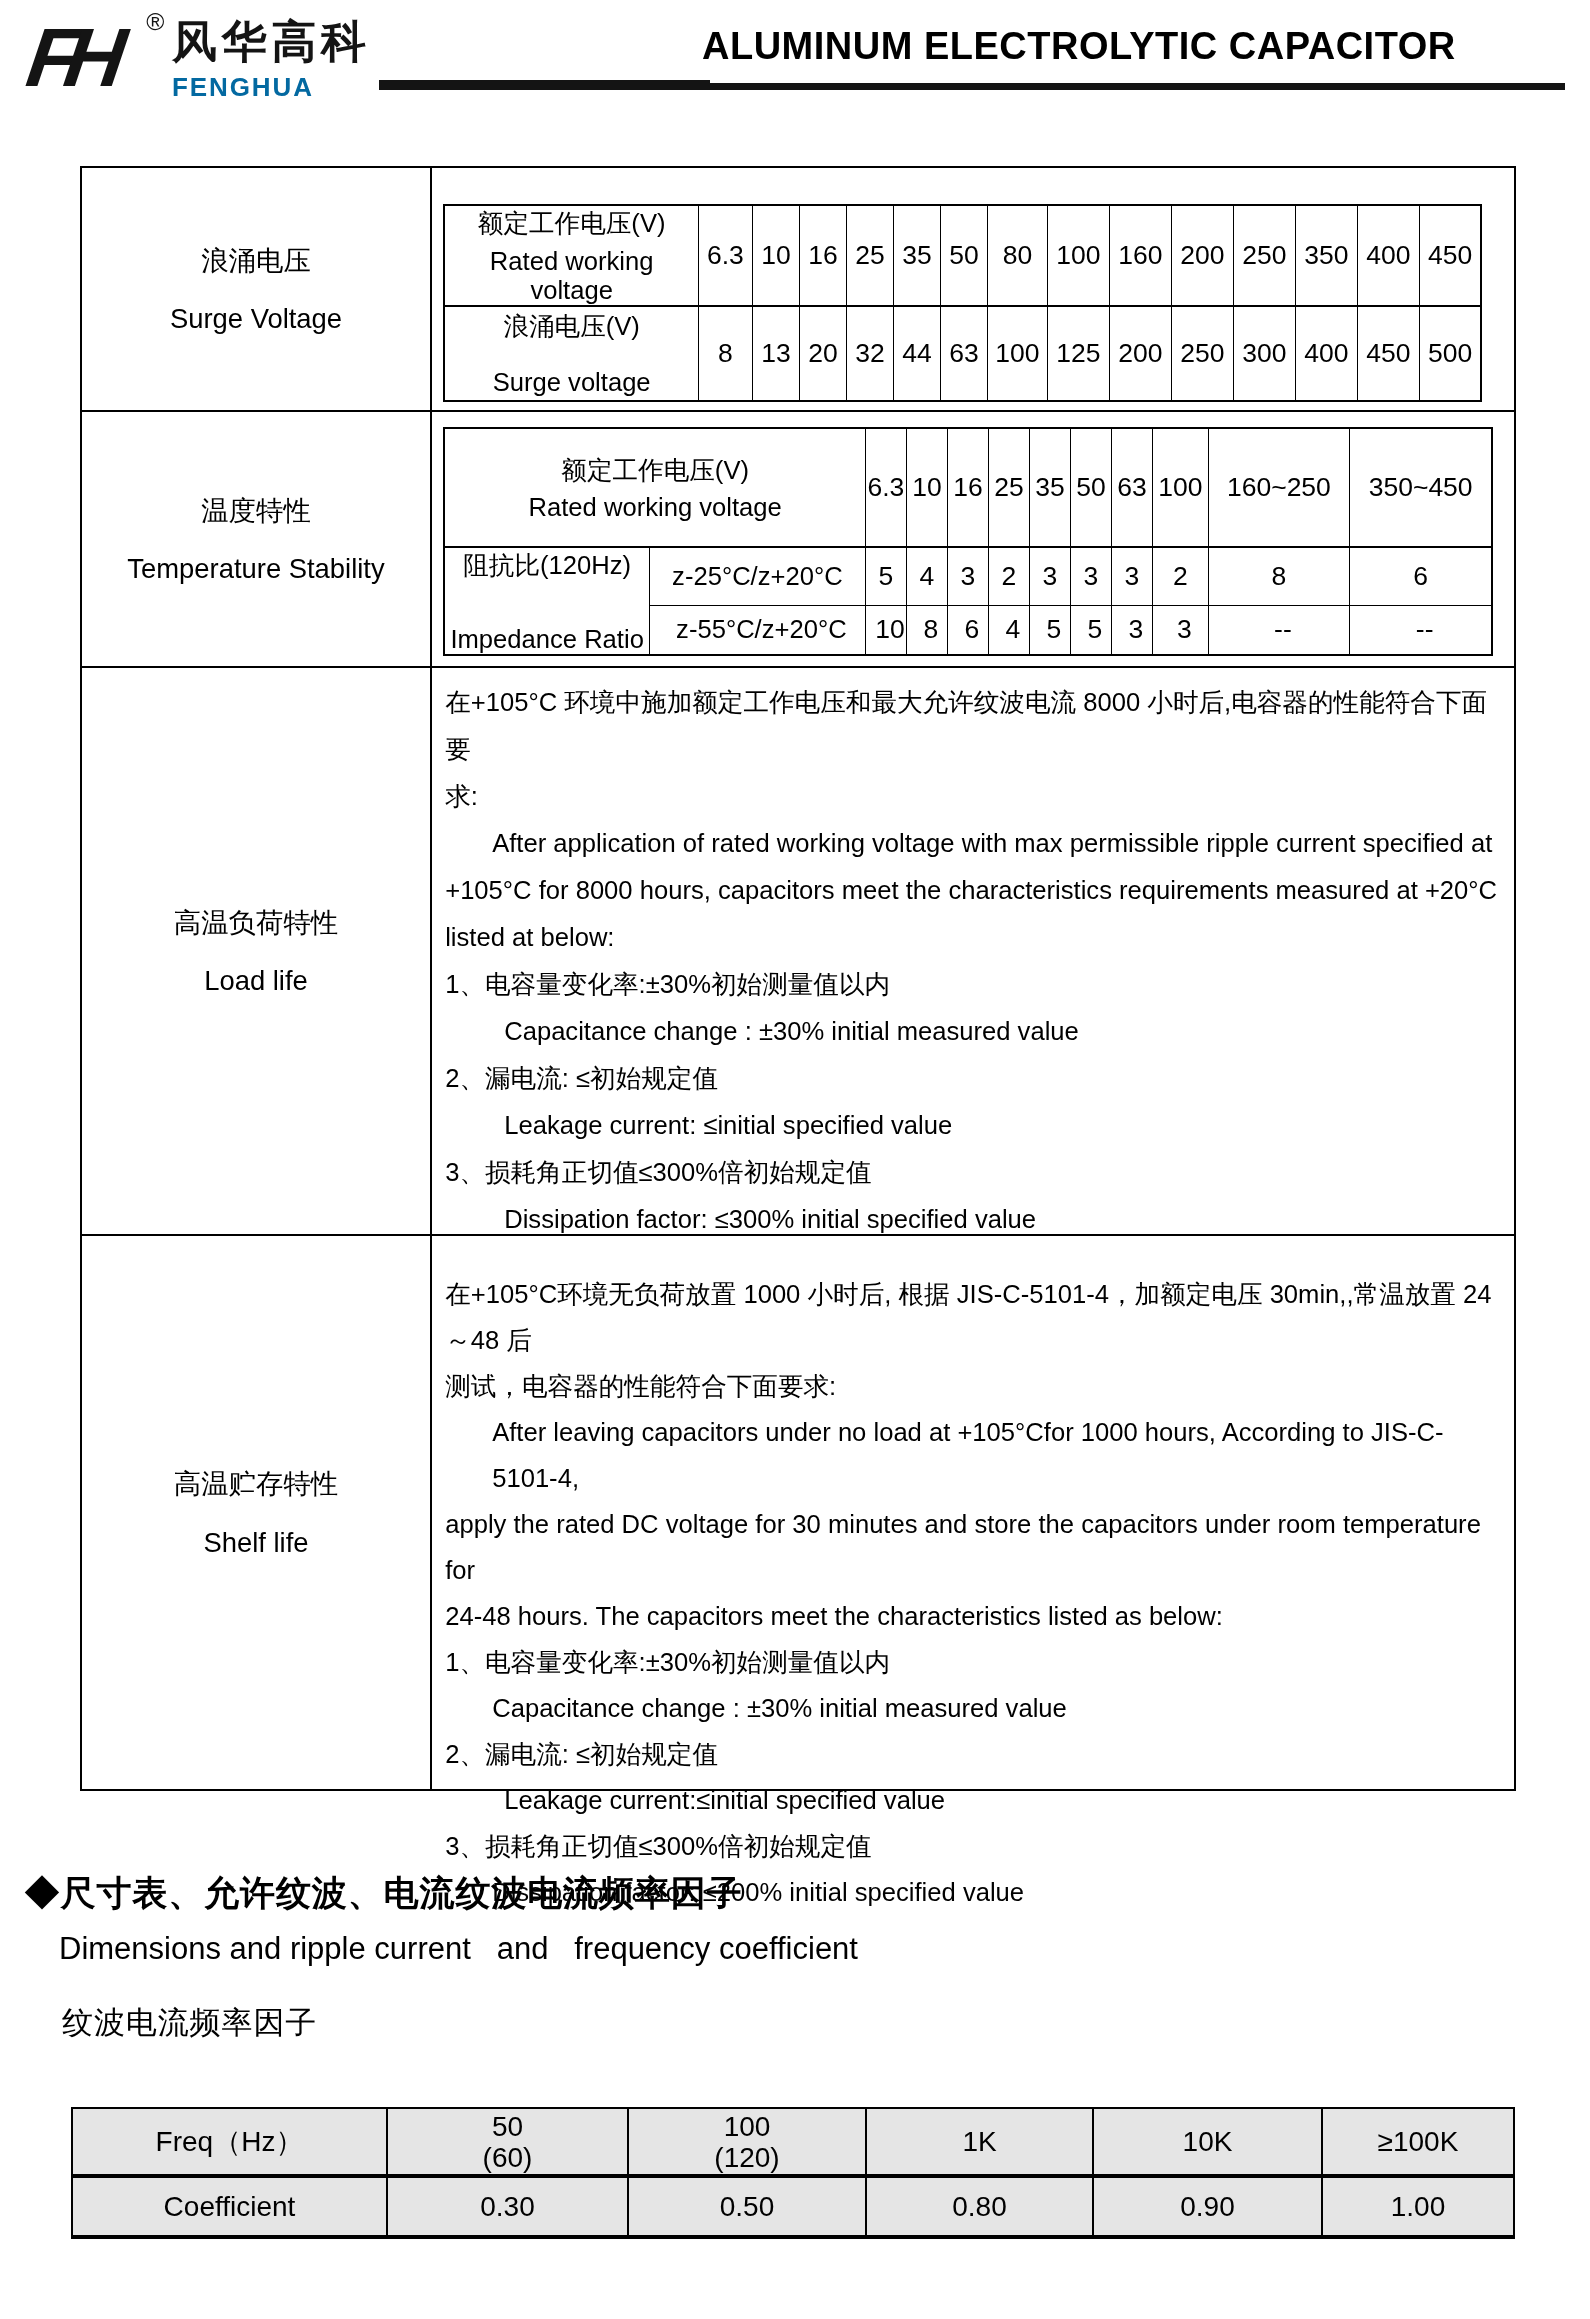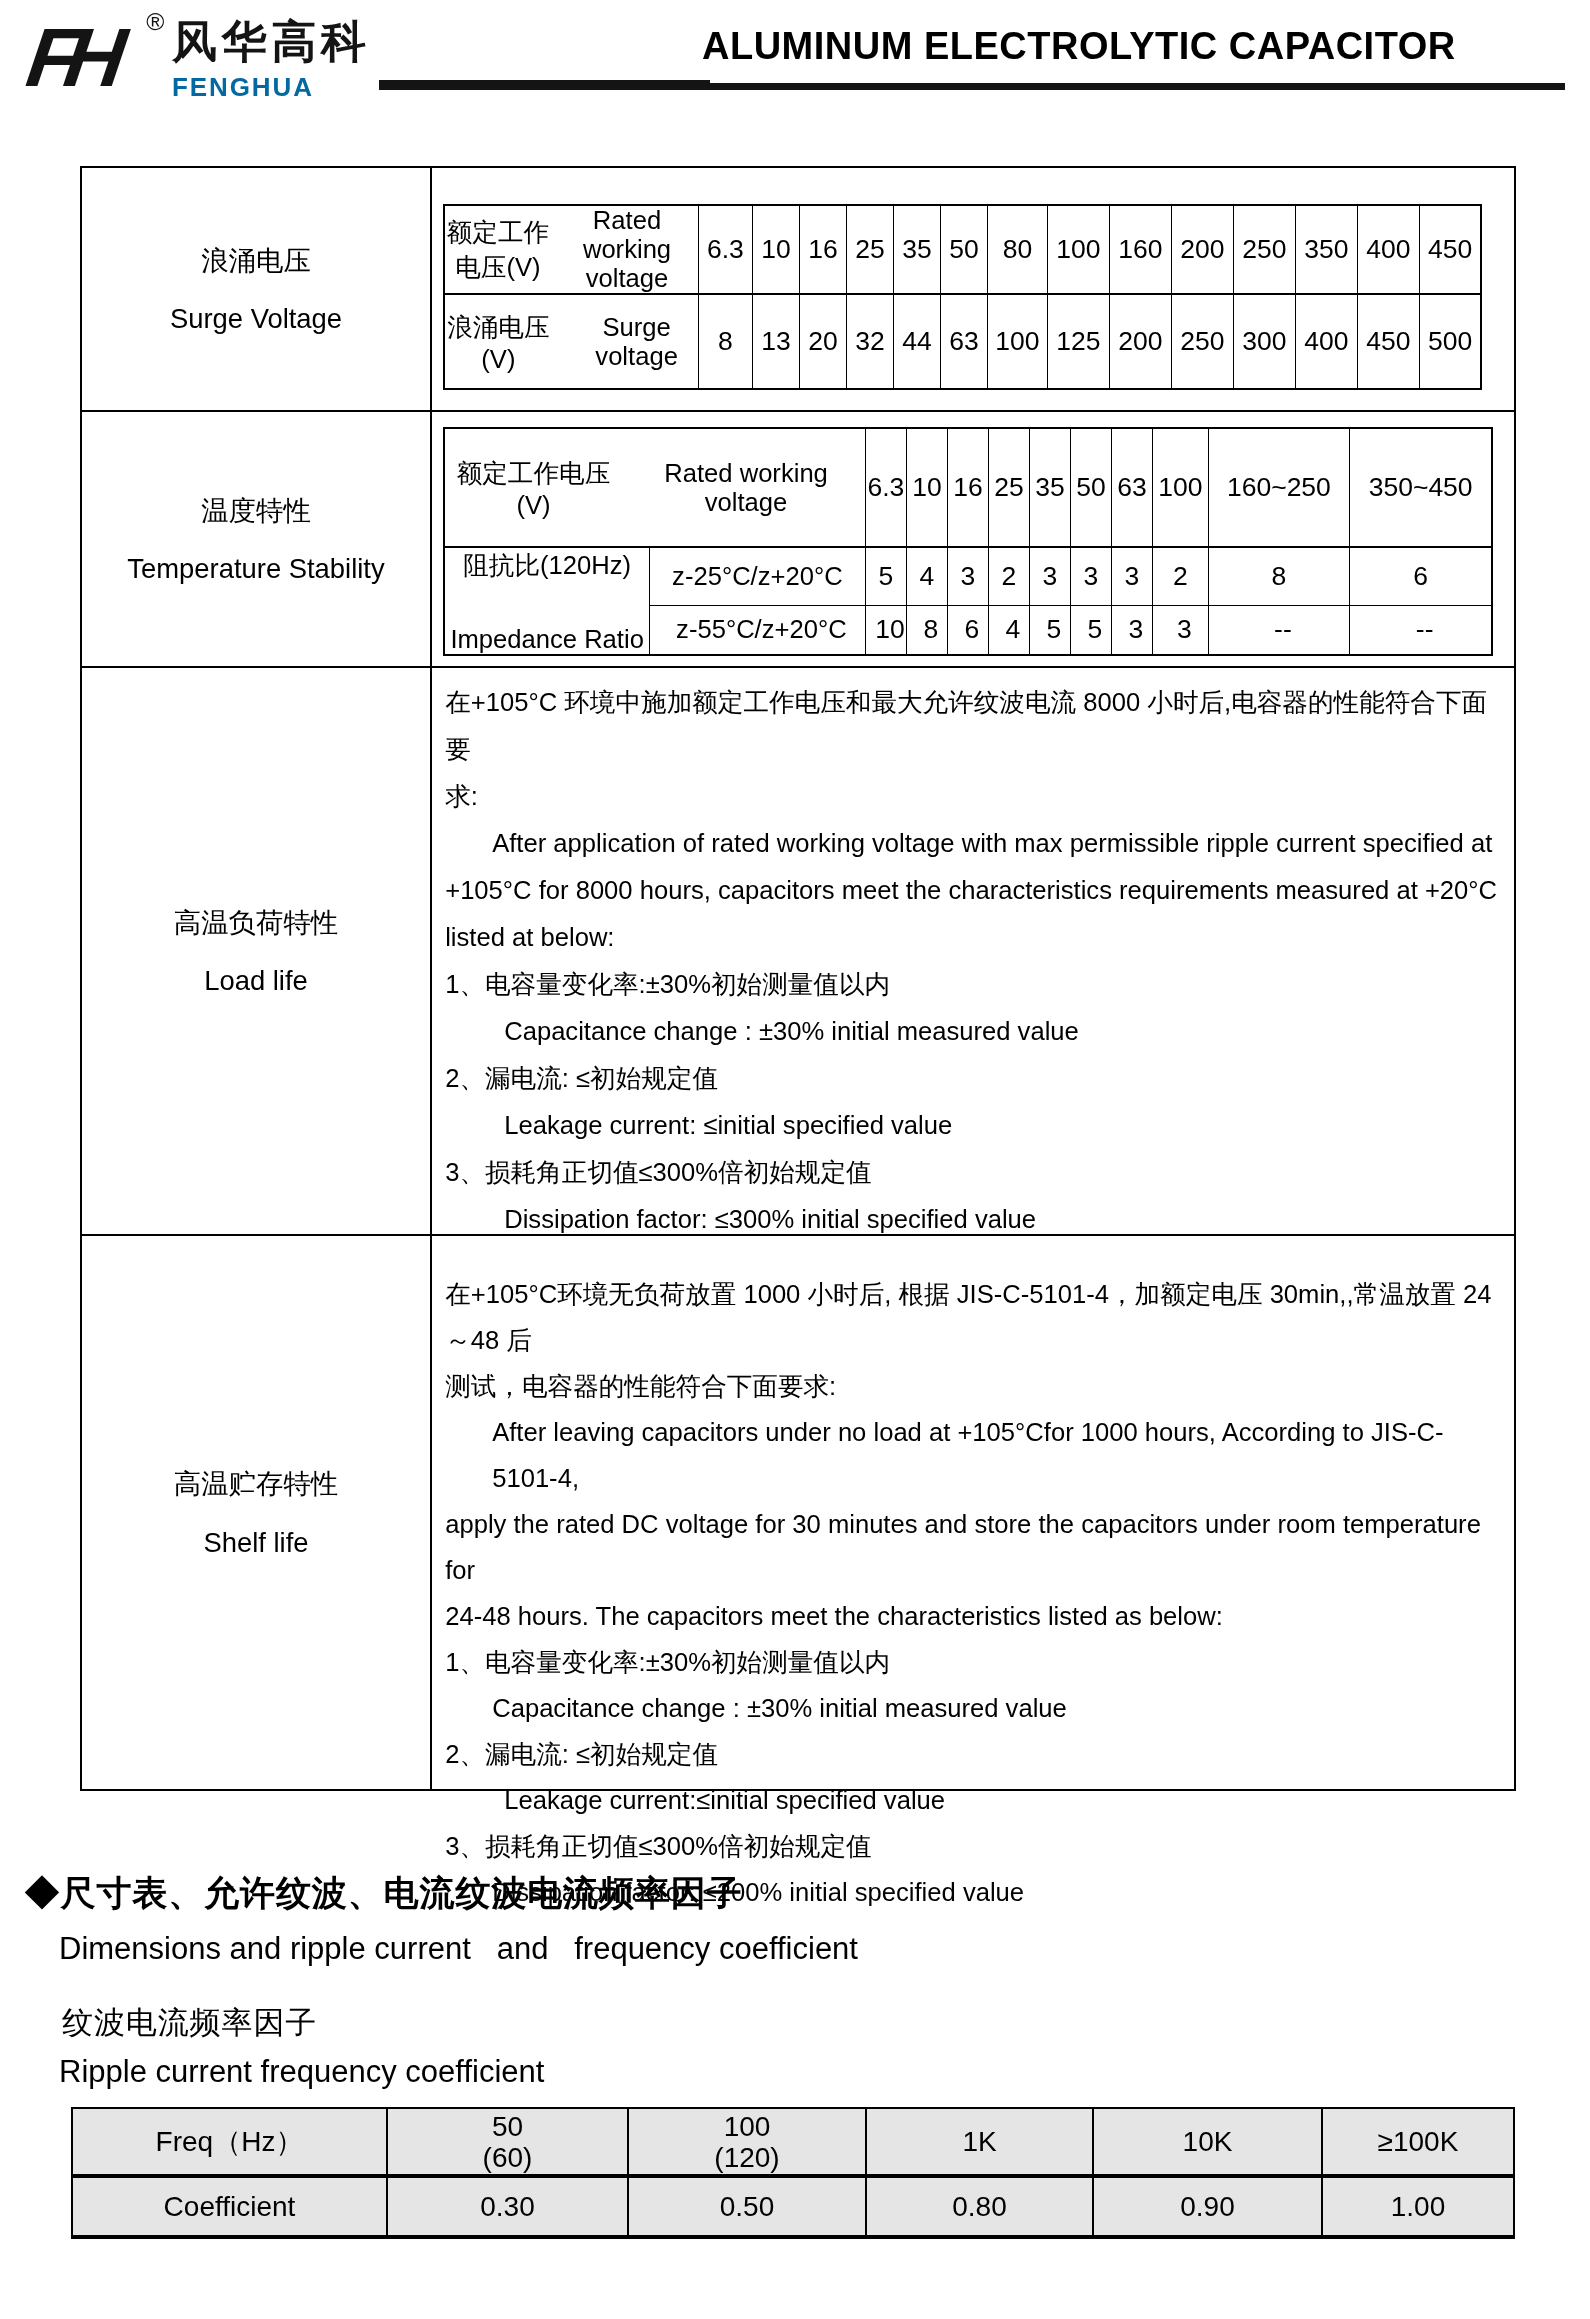--- a/index.html
+++ b/index.html
@@ -49,21 +49,21 @@
   table.inner td { border:1.9px solid #000; text-align:center; font-size:26.5px; padding:0; }
 
   .t-surge { margin:36px 0 0 11.4px; width:1038px; }
   .t-surge col.cl  { width:254px; }
   .t-surge col.cs1 { width:54px; }
   .t-surge col.cs  { width:47px; }
   .t-surge col.cm1 { width:60px; }
   .t-surge col.cm  { width:62px; }
   .t-surge tr.hd td { height:83px; border-bottom:2.8px solid #000; }
   .t-surge tr.dt td { height:95px; }
-  .lblwrap { display:flex; justify-content:center; align-items:center; height:100%; gap:5.7px; font-size:25.6px; }
+  .lblwrap { display:flex; flex-direction:column; justify-content:center; align-items:center; height:100%; gap:5.7px; font-size:25.6px; }
   .lblwrap.tall { gap:24px; }
 
   .t-temp { margin:15px 0 0 11.4px; width:1043px; }
   .t-temp col.tl1 { width:205px; }
   .t-temp col.tl2 { width:216px; }
   .t-temp col.ts  { width:41px; }
   .t-temp col.t100{ width:56px; }
   .t-temp col.tw1 { width:141px; }
   .t-temp col.tw2 { width:143px; }
   .t-temp tr.hd td { height:119px; border-bottom:2.8px solid #000; }
@@ -312,21 +312,20 @@
             <div class="ln i1">Dissipation factor: ≤200% initial specified value</div>
           </div>
       </div>
     </div>
 
   </div>
 
   <div class="h1cn"><span>◆</span><span>尺寸表、允许纹波、电流纹波电流频率因子</span></div>
   <div class="h1en">Dimensions and ripple current   and   frequency coefficient</div>
   <div class="h2cn">纹波电流频率因子</div>
-  <div class="h2en">Ripple current frequency coefficient</div>
 
   <table class="t-freq">
     <colgroup>
       <col class="f0">
         <col class="f1">
         <col class="f2">
         <col class="f3">
         <col class="f4">
         <col class="f5">
     </colgroup>

